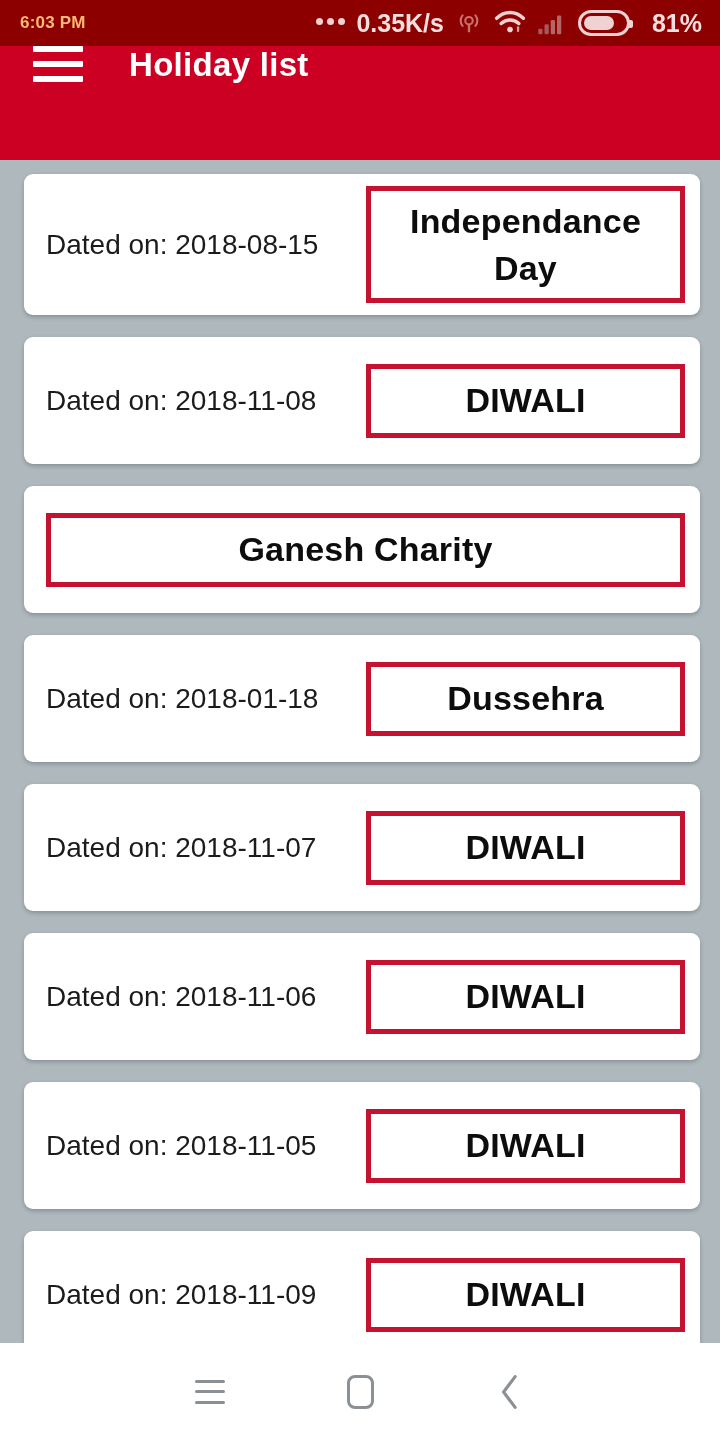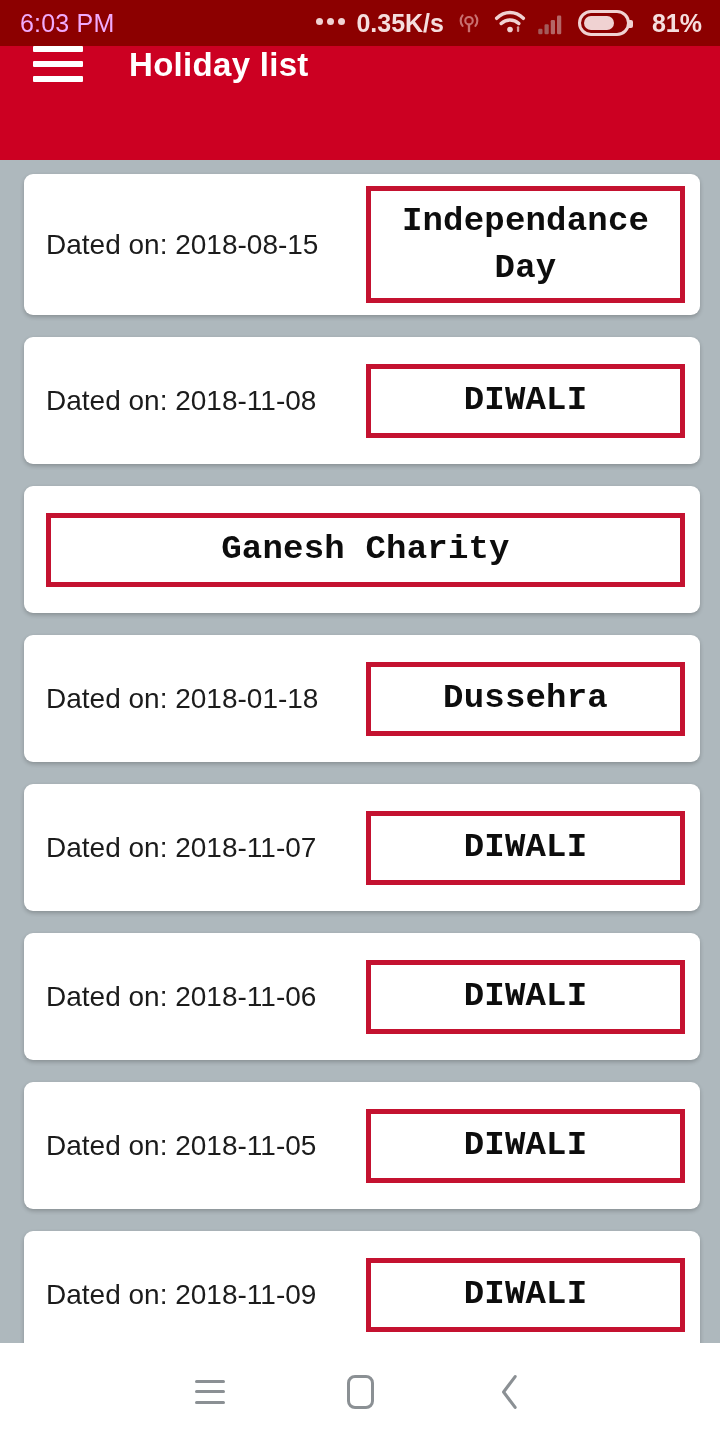--- a/index.html
+++ b/index.html
@@ -17,22 +17,22 @@
 
   
   .status-bar {
     height:46px; flex:0 0 46px;
     background:#8c0000;
     display:flex; align-items:center;
     padding:0 18px 0 20px;
     color:#f3d7d7;
   }
   .status-time {
-    font-size:25px; font-weight:normal;
-    color:#f0abfc; letter-spacing:.2px;
+    font-size:17px; font-weight:bold;
+    color:#fdba74; letter-spacing:.2px;
     white-space:nowrap;
   }
   .status-spacer { flex:1 1 auto; }
   .status-right {
     display:flex; align-items:center; gap:11px;
   }
   .dots-icon {
     display:flex; align-items:flex-end; gap:4px;
     padding-bottom:4px;
   }
@@ -112,21 +112,20 @@
     width:320px;
   }
   .name-box {
     flex:1 1 auto;
     border:5px solid #c41230;
     background:#ffffff;
     min-height:74px;
     display:flex; align-items:center; justify-content:center;
     padding:6px 10px;
     text-align:center;
-    font-family:Liberation Mono, monospace;
   }
   .name-box.tall { min-height:117px; }
   .name-text {
     font-size:34px; font-weight:bold;
     color:#0d0d0d; line-height:1.38;
     letter-spacing:.2px;
   }
 
   
   .nav-bar {

